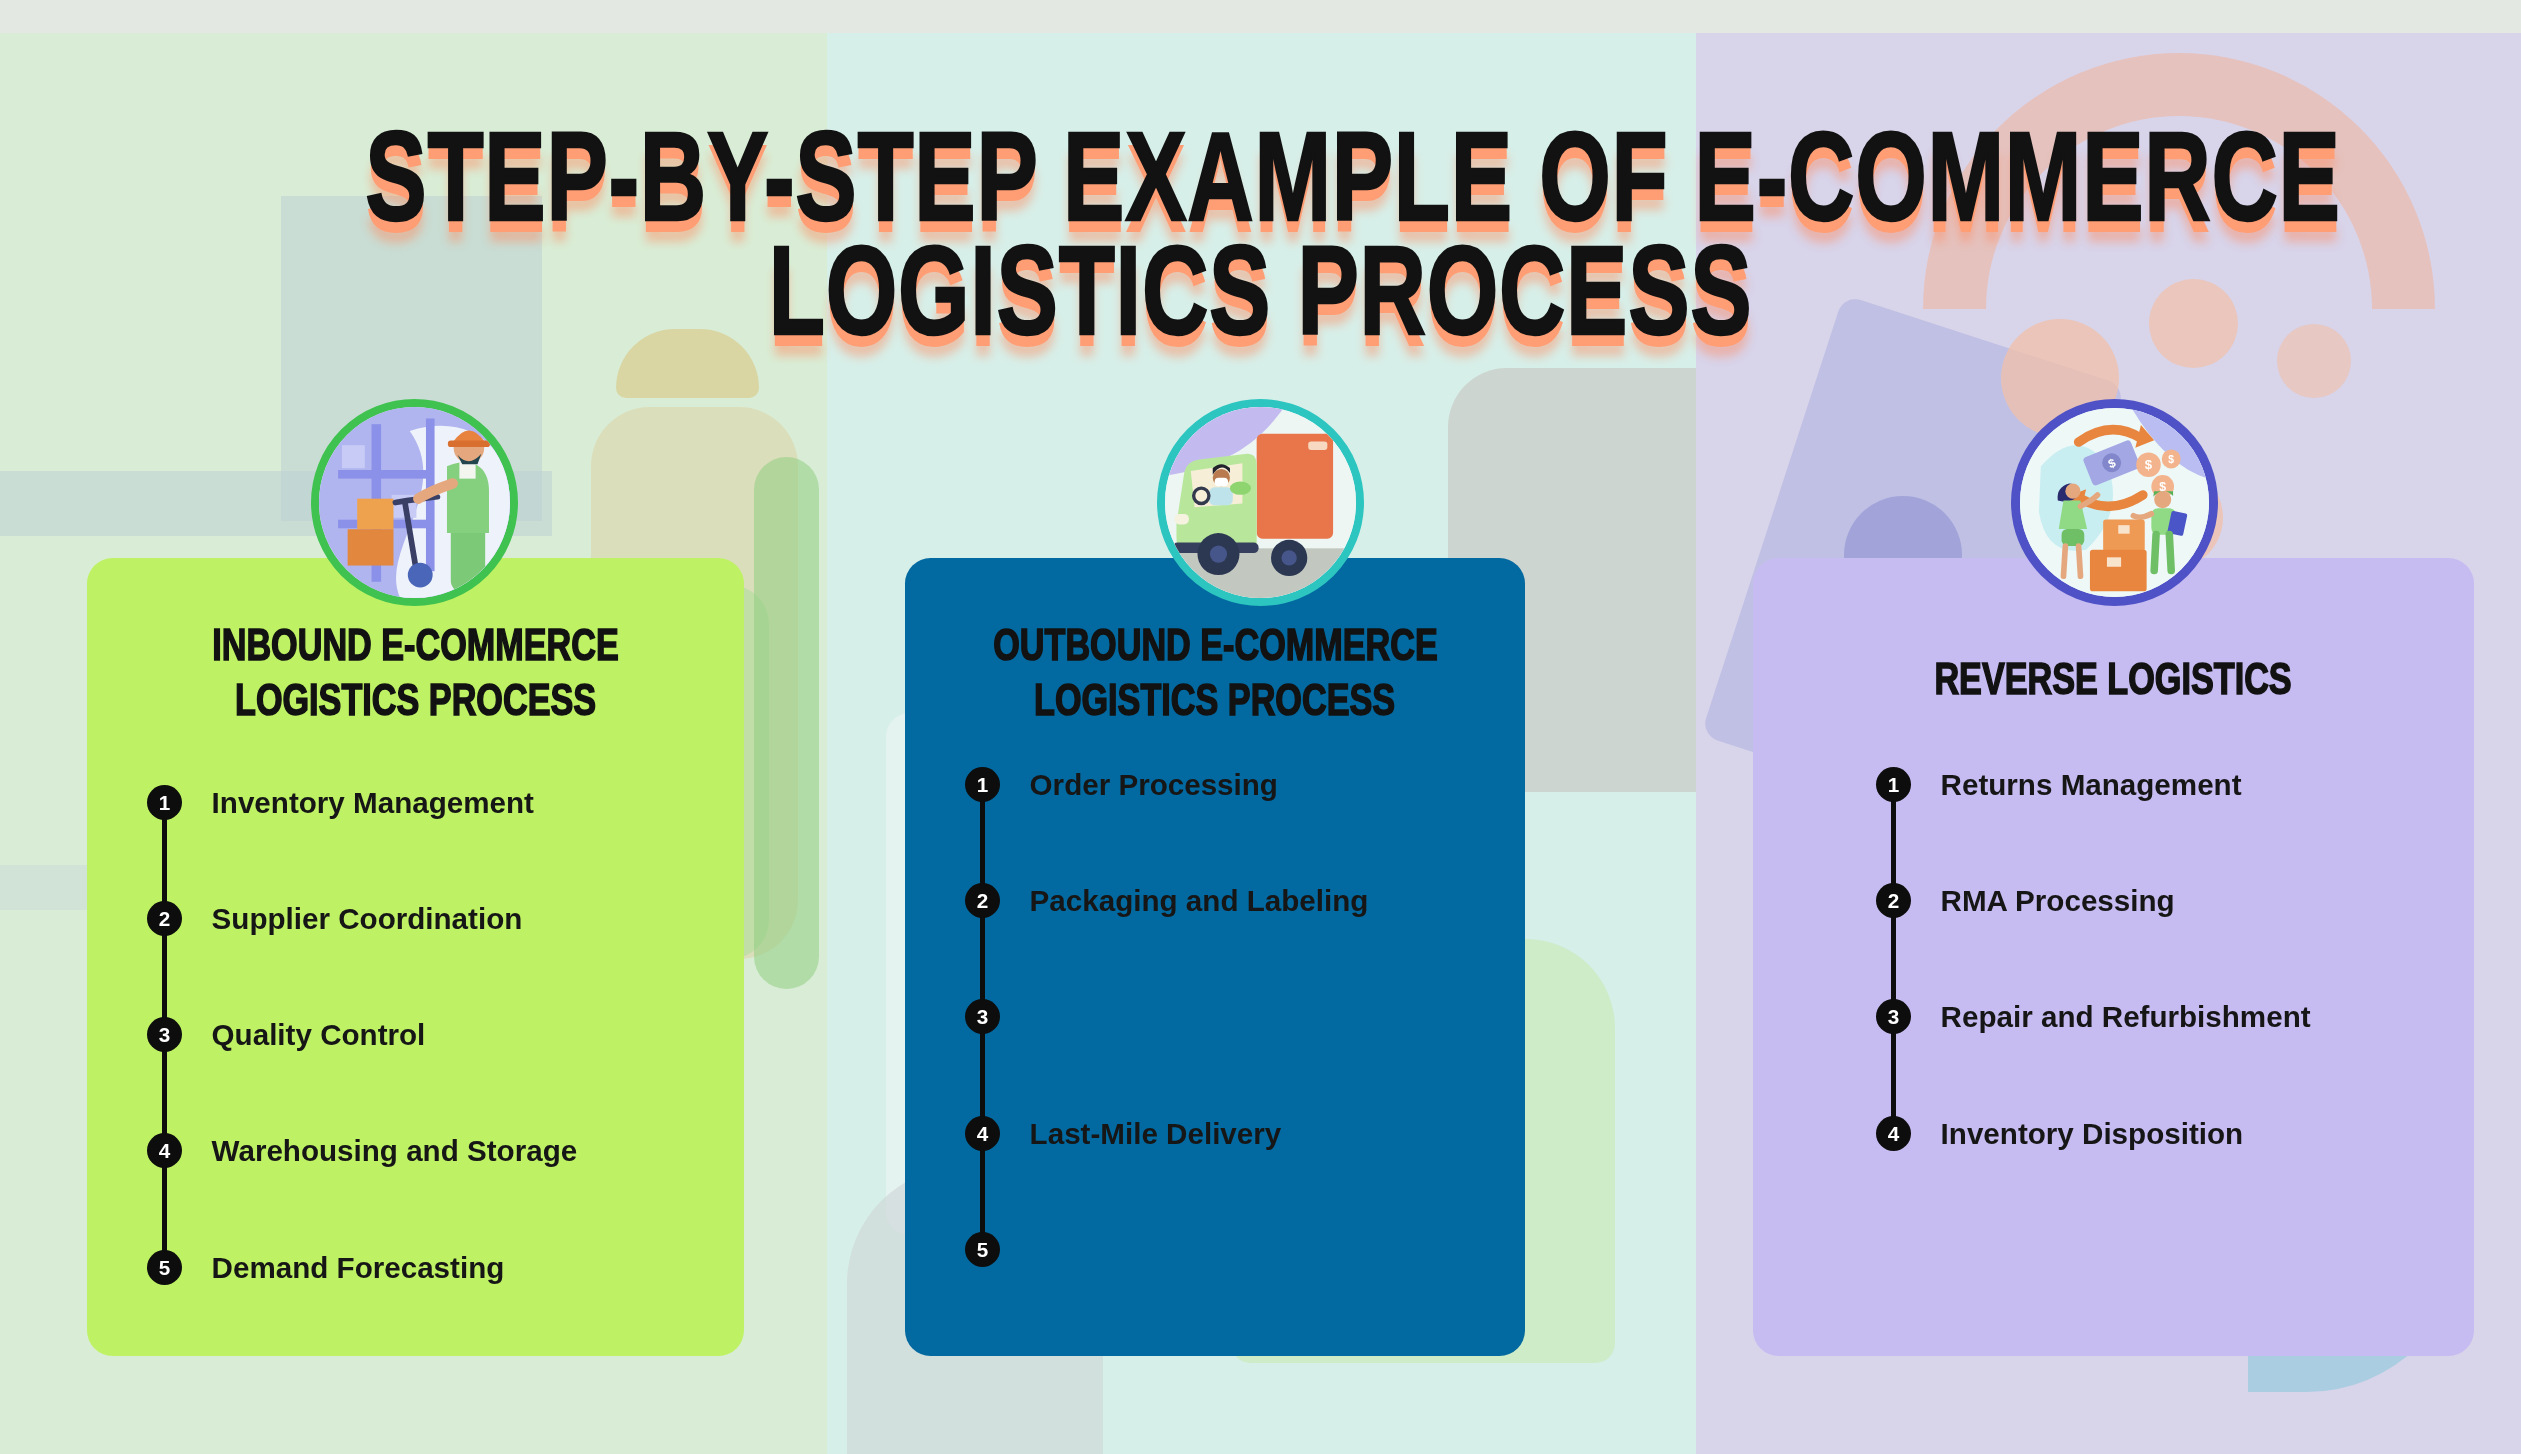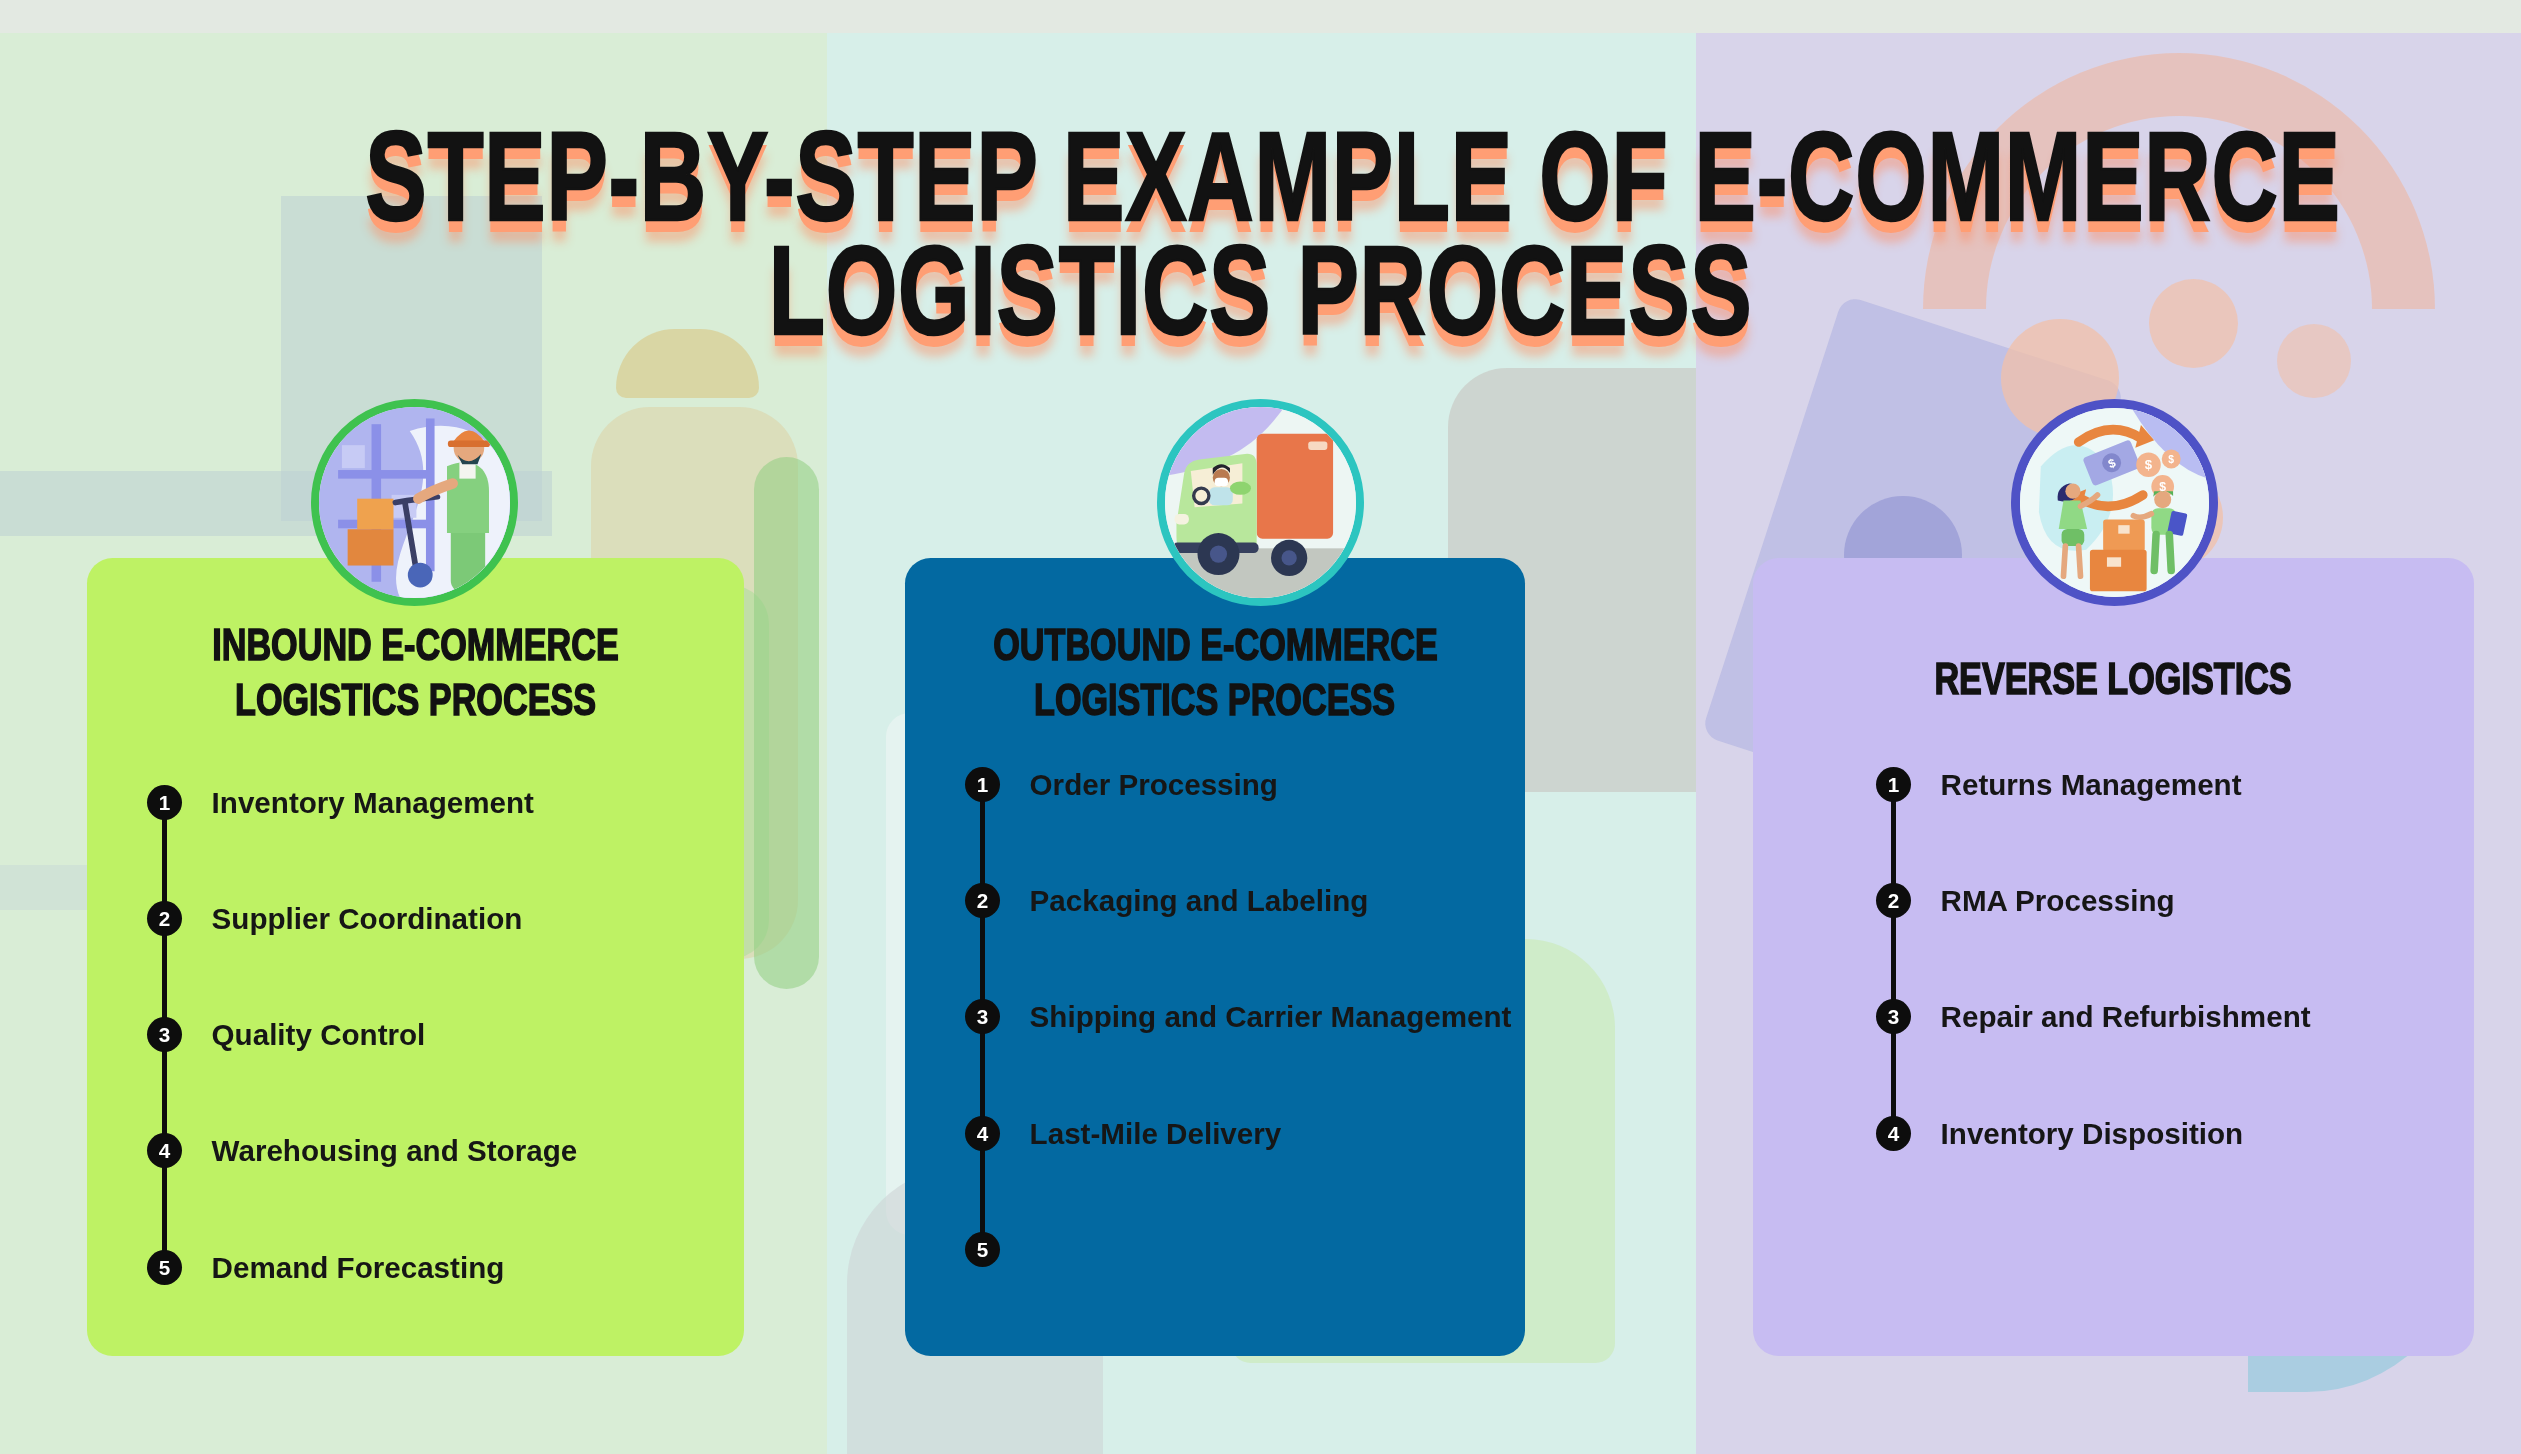--- a/index.html
+++ b/index.html
@@ -142,21 +142,20 @@
     <div class="step-row" style="left:60px;top:209px;">
       <div class="step-badge">1</div>
       <div class="step-label lbl-mid">Order Processing</div>
     </div>
     <div class="step-row" style="left:60px;top:325px;">
       <div class="step-badge">2</div>
       <div class="step-label lbl-mid">Packaging and Labeling</div>
     </div>
     <div class="step-row" style="left:60px;top:441px;">
       <div class="step-badge">3</div>
-      <div class="step-label">Shipping and Carrier Management</div>
     </div>
     <div class="step-row" style="left:60px;top:558px;">
       <div class="step-badge">4</div>
       <div class="step-label lbl-mid">Last-Mile Delivery</div>
     </div>
     <div class="step-row" style="left:60px;top:674px;">
       <div class="step-badge">5</div>
     </div>
   </div>
 

